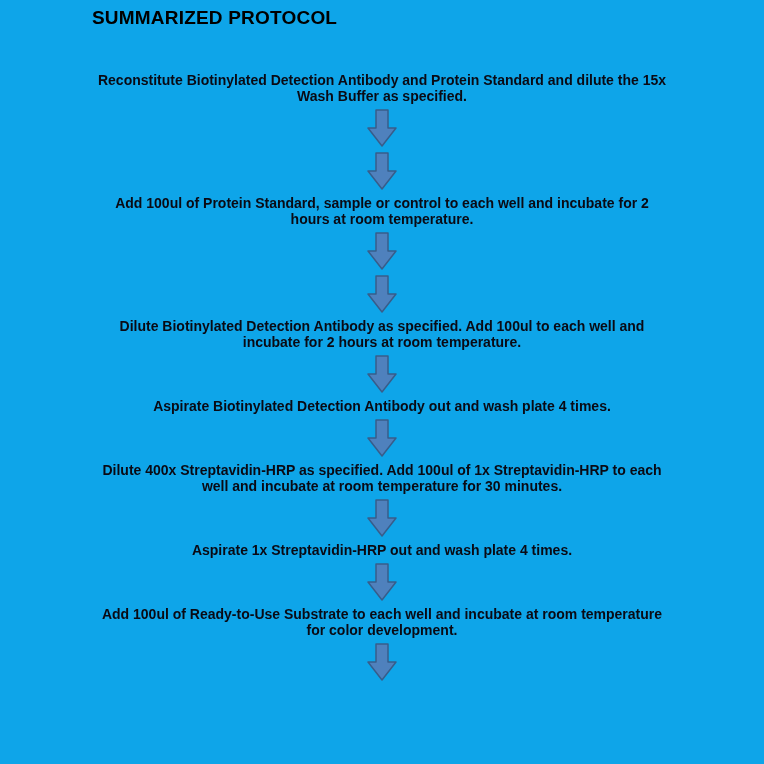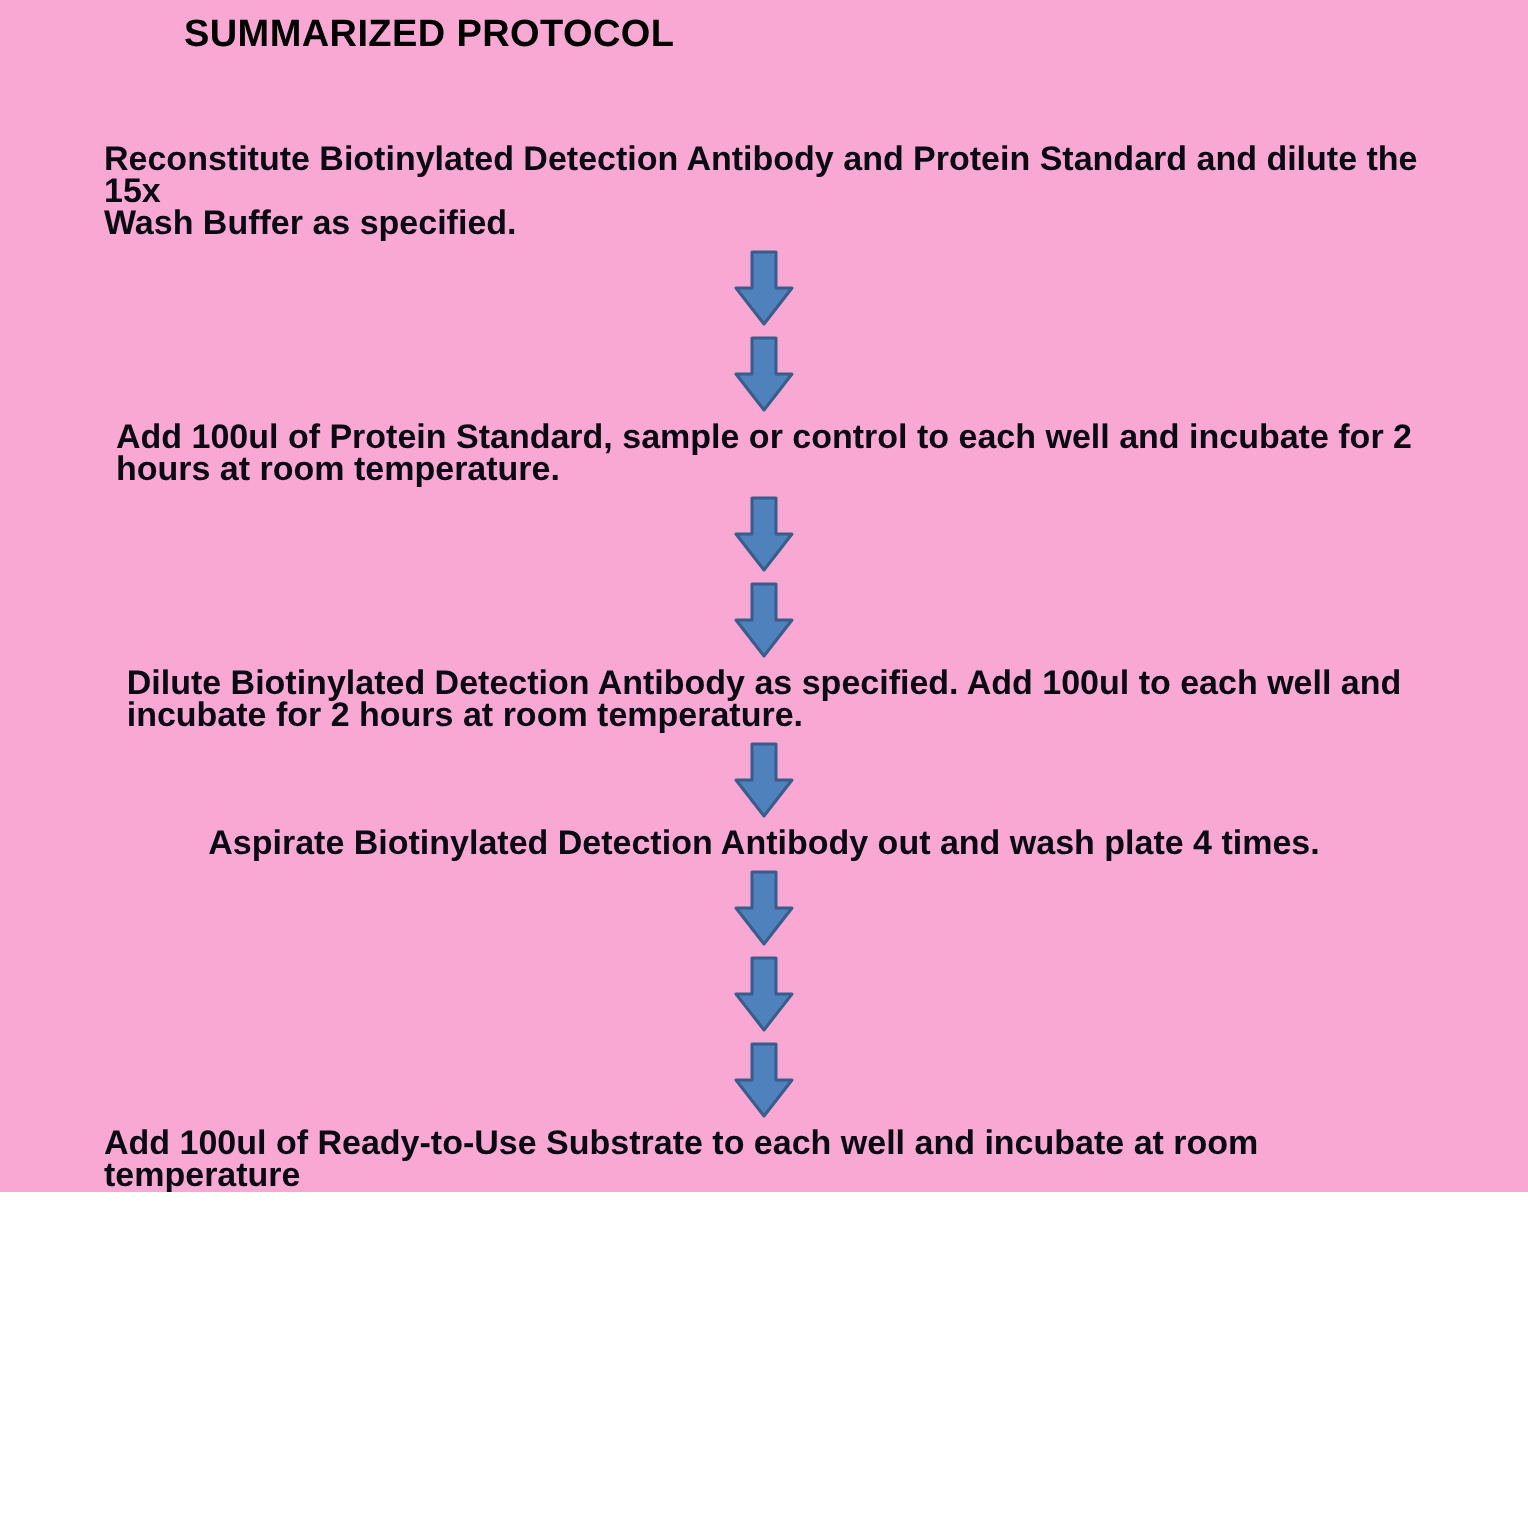--- a/index.html
+++ b/index.html
@@ -3,22 +3,22 @@
 <meta charset="utf-8">
 <style>
   html, body {
     margin: 0;
     padding: 0;
     background: #ffffff;
   }
   .page {
     position: relative;
     width: 764px;
-    height: 596px;
-    background: #f9a8d4;
+    height: 764px;
+    background: #0ea5e9;
     overflow: hidden;
     font-family: "Liberation Sans", sans-serif;
   }
   .page-title {
     position: absolute;
     left: 92px;
     top: 7px;
     font-size: 19px;
     font-weight: 700;
     letter-spacing: 0.2px;
@@ -30,21 +30,22 @@
     top: 72px;
     left: 0;
     width: 764px;
     display: flex;
     flex-direction: column;
     align-items: center;
     gap: 5px;
   }
   .step {
     max-width: 660px;
-    font-size: 17px;
+    text-align: center;
+    font-size: 14px;
     font-weight: 700;
     line-height: 16px;
     color: #0a0a14;
     white-space: pre-line;
   }
   .arrow {
     width: 30px;
     height: 38px;
     flex: 0 0 auto;
   }
@@ -92,25 +93,28 @@
     <svg class="arrow" viewBox="0 0 30 38" xmlns="http://www.w3.org/2000/svg">
         <path d="M9 1 H21 V19 H29 L15 37 L1 19 H9 Z"></path>
       </svg>
 
     <div class="step">Aspirate Biotinylated Detection Antibody out and wash plate 4 times.</div>
 
     <svg class="arrow" viewBox="0 0 30 38" xmlns="http://www.w3.org/2000/svg">
         <path d="M9 1 H21 V19 H29 L15 37 L1 19 H9 Z"></path>
       </svg>
 
+    <div class="step">Dilute 400x Streptavidin-HRP as specified. Add 100ul of 1x Streptavidin-HRP to each
+well and incubate at room temperature for 30 minutes.</div>
 
     <svg class="arrow" viewBox="0 0 30 38" xmlns="http://www.w3.org/2000/svg">
         <path d="M9 1 H21 V19 H29 L15 37 L1 19 H9 Z"></path>
       </svg>
 
+    <div class="step">Aspirate 1x Streptavidin-HRP out and wash plate 4 times.</div>
 
     <svg class="arrow" viewBox="0 0 30 38" xmlns="http://www.w3.org/2000/svg">
         <path d="M9 1 H21 V19 H29 L15 37 L1 19 H9 Z"></path>
       </svg>
 
     <div class="step">Add 100ul of Ready-to-Use Substrate to each well and incubate at room temperature
 for color development.</div>
 
     <svg class="arrow" viewBox="0 0 30 38" xmlns="http://www.w3.org/2000/svg">
         <path d="M9 1 H21 V19 H29 L15 37 L1 19 H9 Z"></path>

